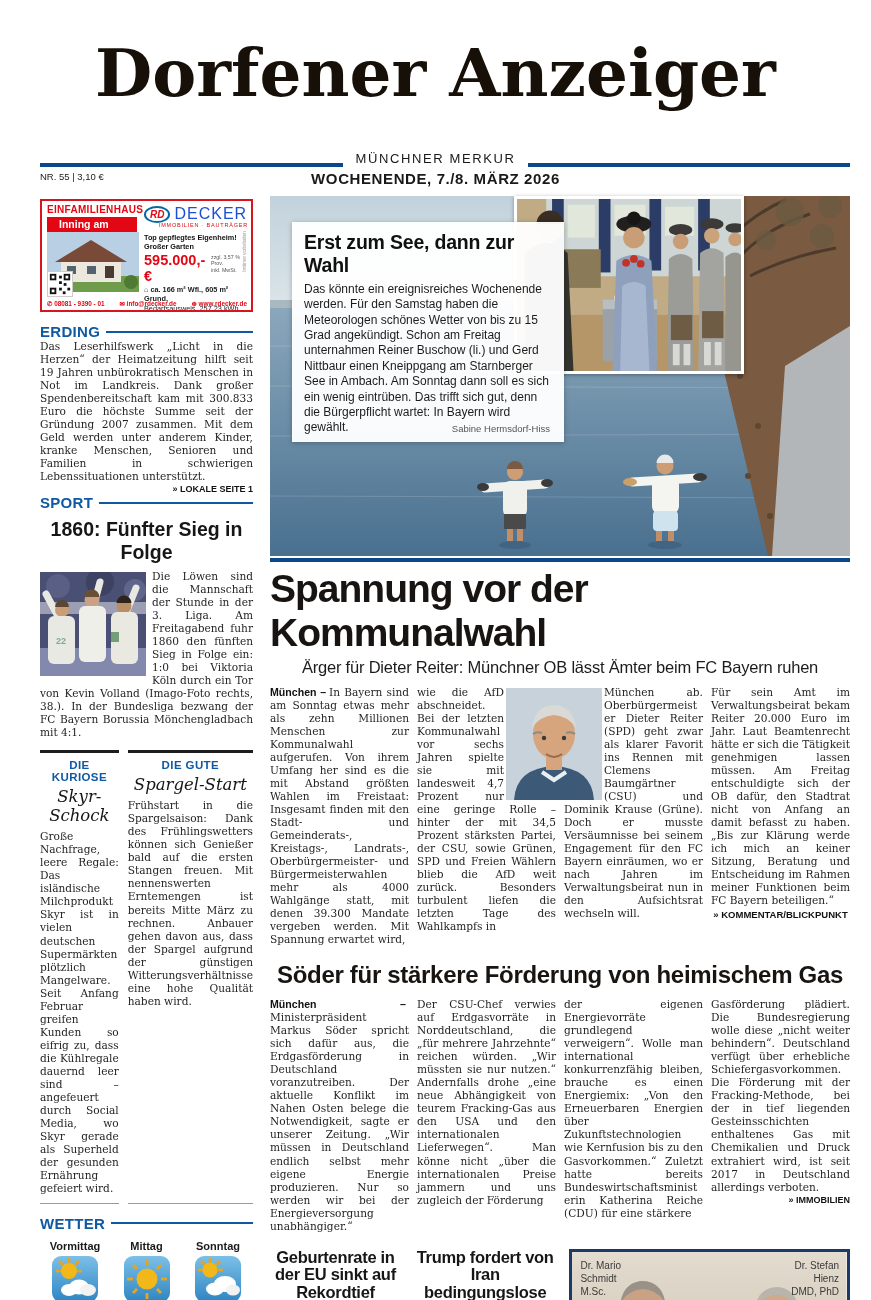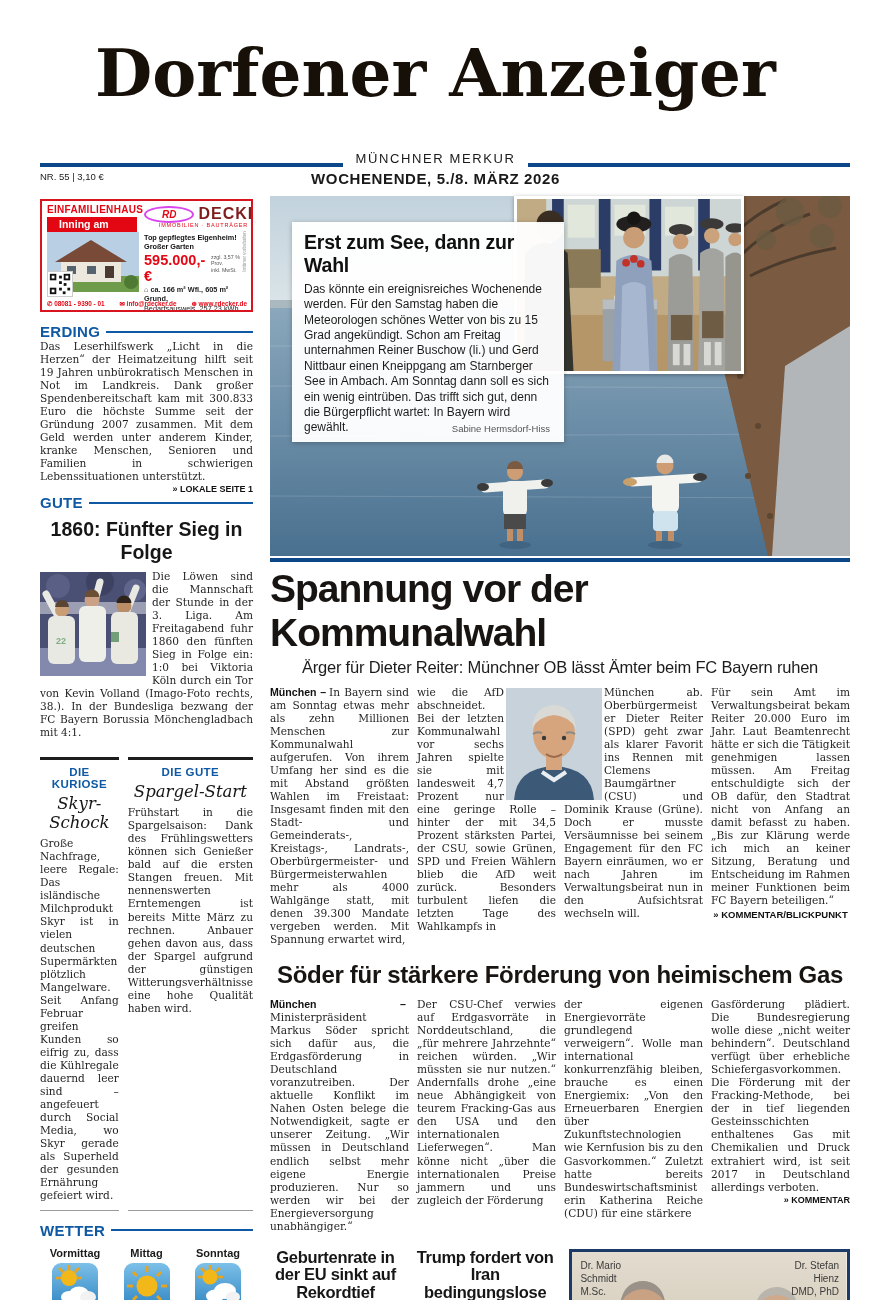--- a/index.html
+++ b/index.html
@@ -33,37 +33,37 @@
 
   
   .ad-decker{position:relative;height:113px;border:2px solid #d8141e;background:#fff;overflow:hidden}
   .dk-banner{position:absolute;top:3px;left:5px;font:bold 10px "Liberation Sans",sans-serif;color:#e30613;letter-spacing:.3px}
   .dk-loc{position:absolute;top:16px;left:5px;width:90px;background:#e30613;color:#fff;
     font:bold 10.5px "Liberation Sans",sans-serif;padding:1px 12px}
   .dk-house{position:absolute;top:31px;left:5px;width:92px;height:60px}
   .dk-qr{position:absolute;bottom:13px;left:5px;width:26px;height:26px;background:#fff;border:1px solid #ccc}
   .dk-right{position:absolute;left:102px;top:4px;width:104px;font-family:"Liberation Sans",sans-serif}
   .dk-logorow{display:flex;align-items:center;gap:4px}
-  .dk-rd{border:2px solid #d946ef;border-radius:50%;color:#e30613;font:italic bold 10px "Liberation Sans",sans-serif;padding:1px 16px}
-  .dk-name{font-weight:bold;font-size:16px;color:#7f1d1d;letter-spacing:1px}
+  .dk-rd{border:2px solid #0369a1;border-radius:50%;color:#e30613;font:italic bold 10px "Liberation Sans",sans-serif;padding:1px 4px}
+  .dk-name{font-weight:normal;font-size:16px;color:#1d4ed8;letter-spacing:1px}
   .dk-sub{font-size:5.5px;color:#e30613;letter-spacing:.8px;text-align:right;margin-top:-1px}
   .dk-line1{font-weight:bold;font-size:7.3px;color:#111;margin-top:5px}
   .dk-pricerow{display:flex;align-items:flex-start;gap:3px;margin-top:1px}
   .dk-price{font-weight:bold;font-size:14.5px;color:#e30613}
   .dk-note{font-size:5.3px;color:#555;line-height:1.2;padding-top:2px}
   .dk-fact{font-size:7.3px;color:#222;margin-top:1px}
   .dk-fact.b{font-weight:bold}
   .dk-contact{position:absolute;bottom:2px;left:5px;right:4px;display:flex;justify-content:space-between;
     font:bold 6.4px "Liberation Sans",sans-serif;color:#e30613}
   .dk-vert{position:absolute;right:-14px;top:48px;transform:rotate(-90deg);font:4.5px "Liberation Sans",sans-serif;color:#999}
 
   .sec-block{margin-top:11px}
   .sport-photo{float:left;width:106px;height:104px;margin:2px 6px 2px 0}
 
-  .twocol{margin-top:18px;display:flex;gap:9px}
+  .twocol{margin-top:11px;display:flex;gap:9px}
   .tc{flex:1;border-top:3px solid #1d1d1d;border-bottom:1px solid #9a9a9a;padding:6px 0 8px}
   .tc-head{font:bold 11.5px "Liberation Sans",sans-serif;color:#0f59a4;text-align:center;letter-spacing:.4px}
   .tc-title{font:italic 16.5px "DejaVu Serif",serif;color:#161616;text-align:center;margin:4px 0 5px}
 
   .wx-row{display:flex;justify-content:space-between;padding:8px 4px 0}
   .wx-item{width:62px;text-align:center;font-family:"Liberation Sans",sans-serif}
   .wx-label{font-weight:bold;font-size:11px;color:#1a1a1a}
   .wx-icon{width:46px;height:46px;margin:4px auto 2px;display:block}
 
   
@@ -109,21 +109,21 @@
 </head>
 <body>
 
 <div id="page">
 
   <div class="masthead">Dorfener Anzeiger</div>
   <div class="hdr-line l"></div>
   <div class="hdr-line r"></div>
   <div class="hdr-center">
     <div class="hdr-brand">MÜNCHNER MERKUR</div>
-    <div class="hdr-edition">WOCHENENDE, 5./8. MÄRZ 2026</div>
+    <div class="hdr-edition">WOCHENENDE, 7./8. MÄRZ 2026</div>
   </div>
   <div class="issue">NR. 55 | 3,10 €</div>
 
   <div class="sidebar">
 
     <div class="ad-decker">
       <div class="dk-banner">EINFAMILIENHAUS</div>
       <div class="dk-loc">Inning am Holz</div>
       <svg class="dk-house" viewBox="0 0 92 60">
         <rect width="92" height="60" fill="#b9d0e4"></rect>
@@ -181,21 +181,21 @@
       <div class="sec-head">
         <span class="sec-title">ERDING</span>
         <span class="sec-rule"></span>
       </div>
       <p class="bt"><span>Das Leserhilfswerk „Licht in die Herzen“ der Heimatzeitung hilft seit 19 Jahren unbürokratisch Menschen in Not im Landkreis. Dank großer Spendenbereitschaft kam mit 300.833 Euro die höchste Summe seit der Gründung 2007 zusammen. Mit dem Geld werden unter anderem Kinder, kranke Menschen, Senioren und Familien in schwierigen Lebenssituationen unterstützt.</span>
         <span class="more">» LOKALE SEITE 1</span></p>
     </section>
 
     <section class="sec-block">
       <div class="sec-head">
-        <span class="sec-title">GUTE</span>
+        <span class="sec-title">SPORT</span>
         <span class="sec-rule"></span>
       </div>
       <h2 class="art-title">1860: Fünfter Sieg in Folge</h2>
       <div>
         <svg class="sport-photo" viewBox="0 0 106 104">
           <rect width="106" height="104" fill="#4a4f74"></rect>
           <circle cx="18" cy="14" r="12" fill="#5e6389" opacity=".8"></circle>
           <circle cx="60" cy="10" r="14" fill="#3a3f5e" opacity=".8"></circle>
           <circle cx="95" cy="18" r="11" fill="#6a6f96" opacity=".7"></circle>
           <rect y="30" width="106" height="12" fill="#c8cbd6" opacity=".65"></rect>
@@ -474,21 +474,21 @@
         <p class="bt"><span class="dl">München –</span><span>Ministerpräsident Markus Söder spricht sich dafür aus, die Erdgasförderung in Deutschland voranzutreiben. Der aktuelle Konflikt im Nahen Osten belege die Notwendigkeit, sagte er unserer Zeitung. „Wir müssen in Deutschland endlich selbst mehr eigene Energie produzieren. Nur so werden wir bei der Energieversorgung unabhängiger.“</span></p>
       </div>
       <div class="col">
           <p class="bt">Der CSU-Chef verwies auf Erdgasvorräte in Norddeutschland, die „für mehrere Jahrzehnte“ reichen würden. „Wir müssten sie nur nutzen.“ Andernfalls drohe „eine neue Abhängigkeit von teurem Fracking-Gas aus den USA und den internationalen Lieferwegen“. Man könne nicht „über die internationalen Preise jammern und uns zugleich der Förderung</p>
         </div>
       <div class="col">
           <p class="bt">der eigenen Energievorräte grundlegend verweigern“. Wolle man international konkurrenzfähig bleiben, brauche es einen Energiemix: „Von den Erneuerbaren Energien über Zukunftstechnologien wie Kernfusion bis zu den Gasvorkommen.“ Zuletzt hatte bereits Bundeswirtschaftsministerin Katherina Reiche (CDU) für eine stärkere</p>
         </div>
       <div class="col">
         <p class="bt"><span>Gasförderung plädiert. Die Bundesregierung wolle diese „nicht weiter behindern“. Deutschland verfügt über erhebliche Schiefergasvorkommen. Die Förderung mit der Fracking-Methode, bei der in tief liegenden Gesteinsschichten enthaltenes Gas mit Chemikalien und Druck extrahiert wird, ist seit 2017 in Deutschland allerdings verboten.</span>
-        <span class="more">» KOMMENTAR</span></p>
+        <span class="more">» IMMOBILIEN</span></p>
       </div>
     </div>
 
     <div class="bottomrow">
       <div class="bcol eu">
         <div class="bhead">Geburtenrate in der EU sinkt auf Rekordtief</div>
 
       </div>
       <div class="bcol tr">
         <div class="bhead">Trump fordert von Iran bedingungslose Kapitulation</div>

